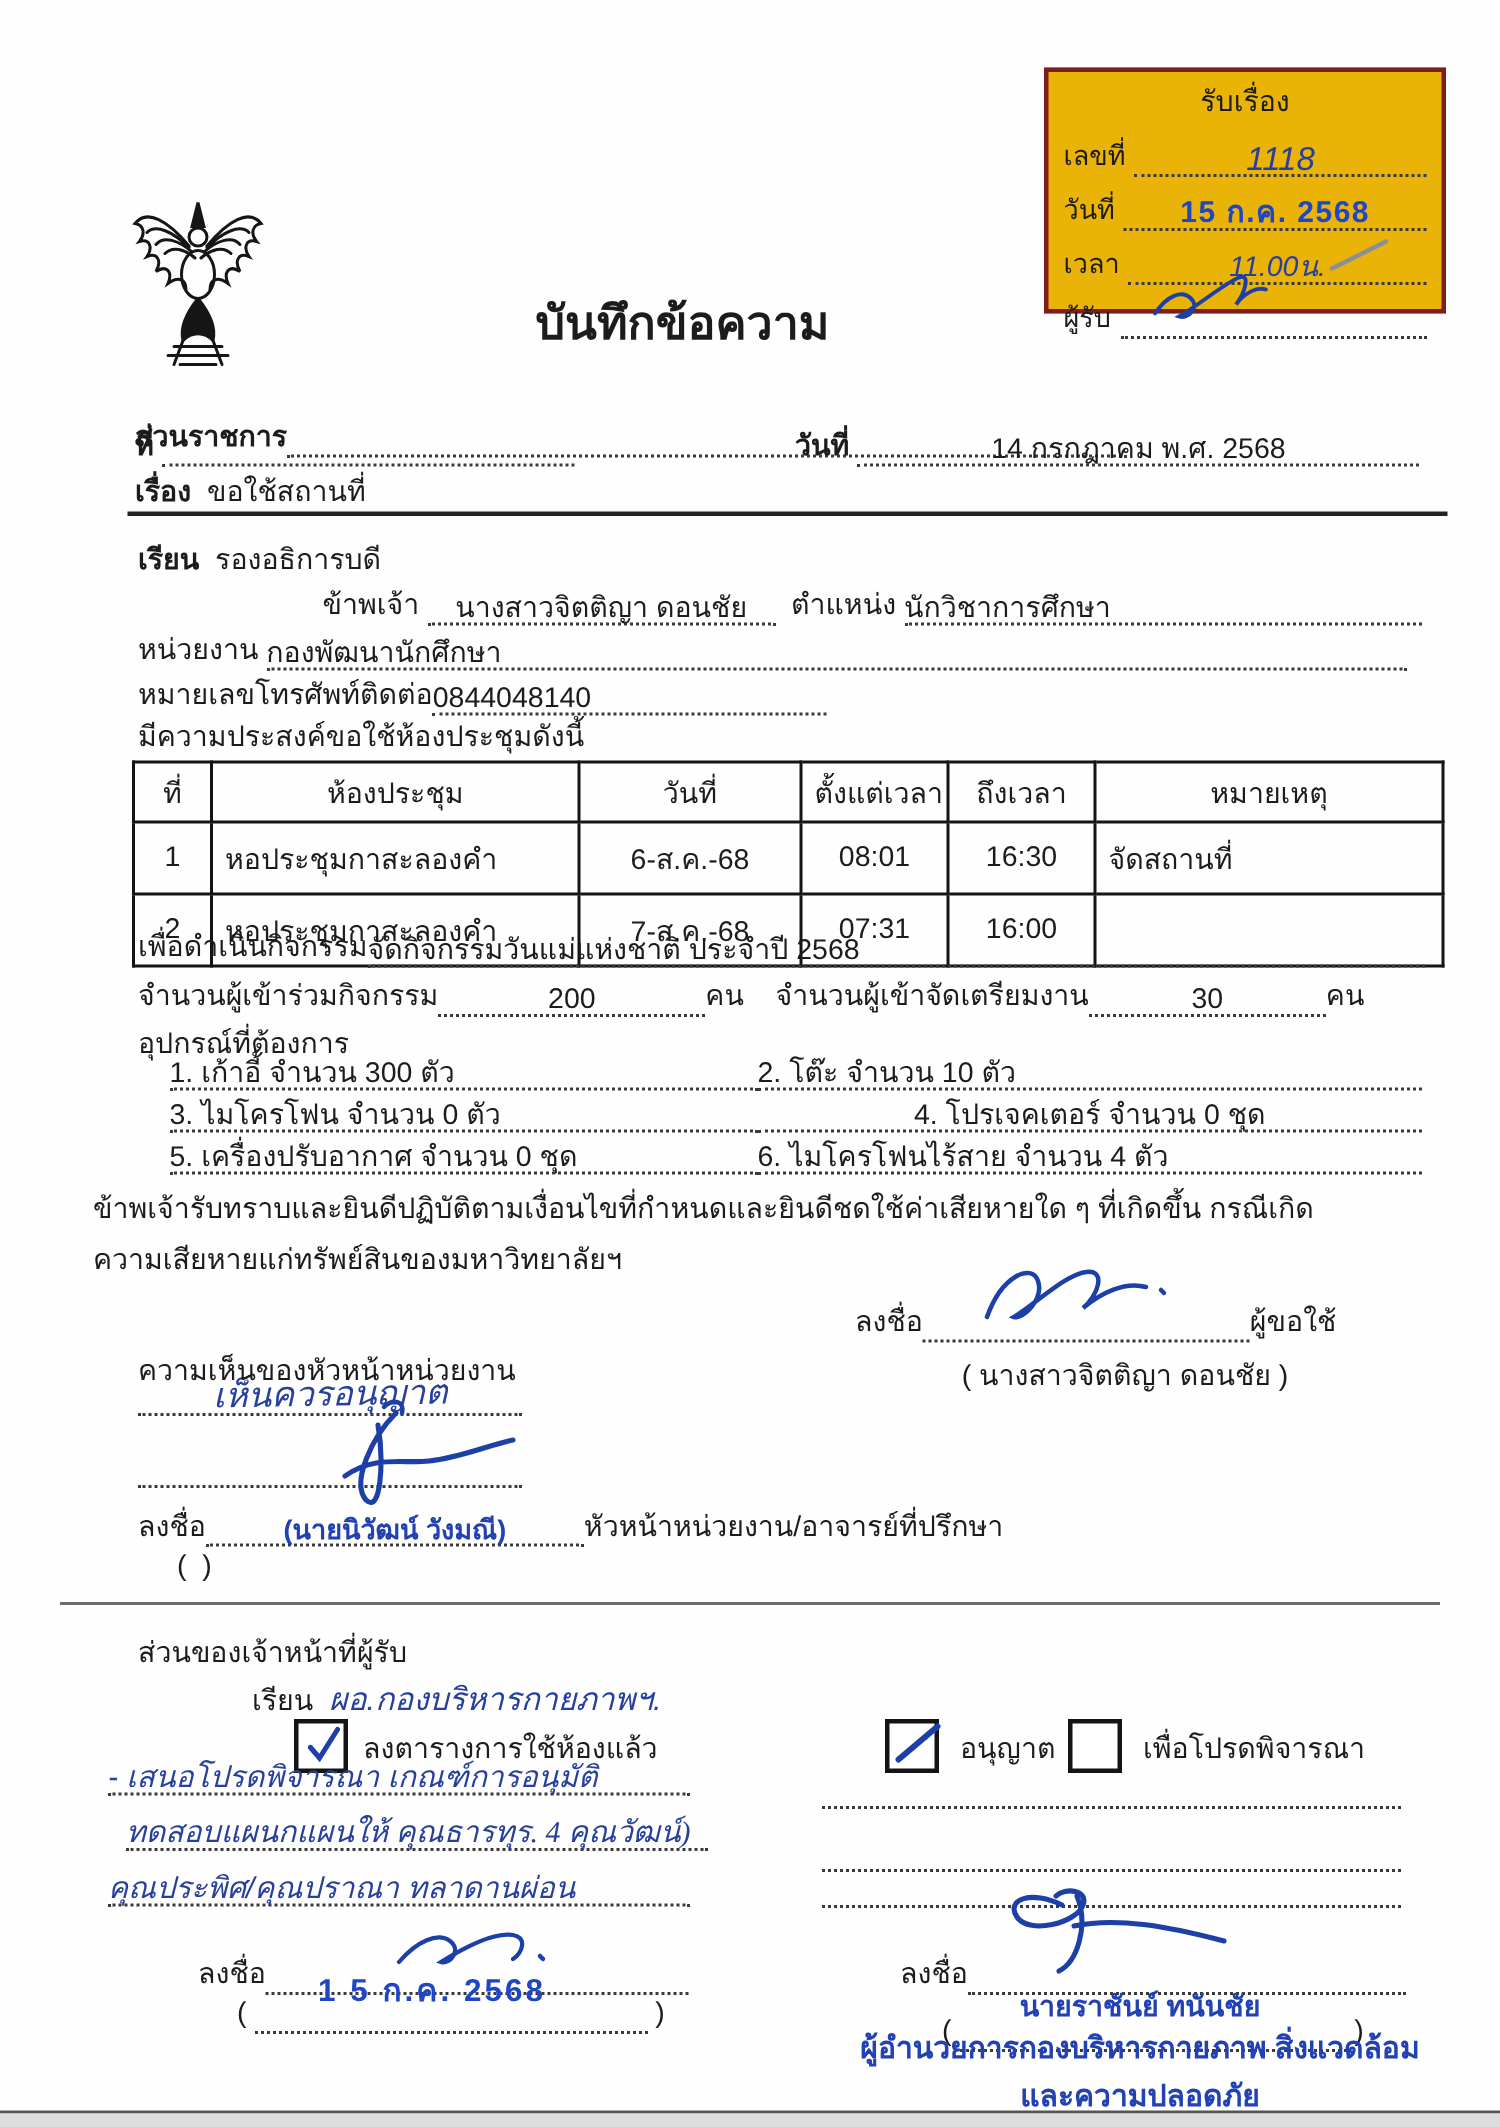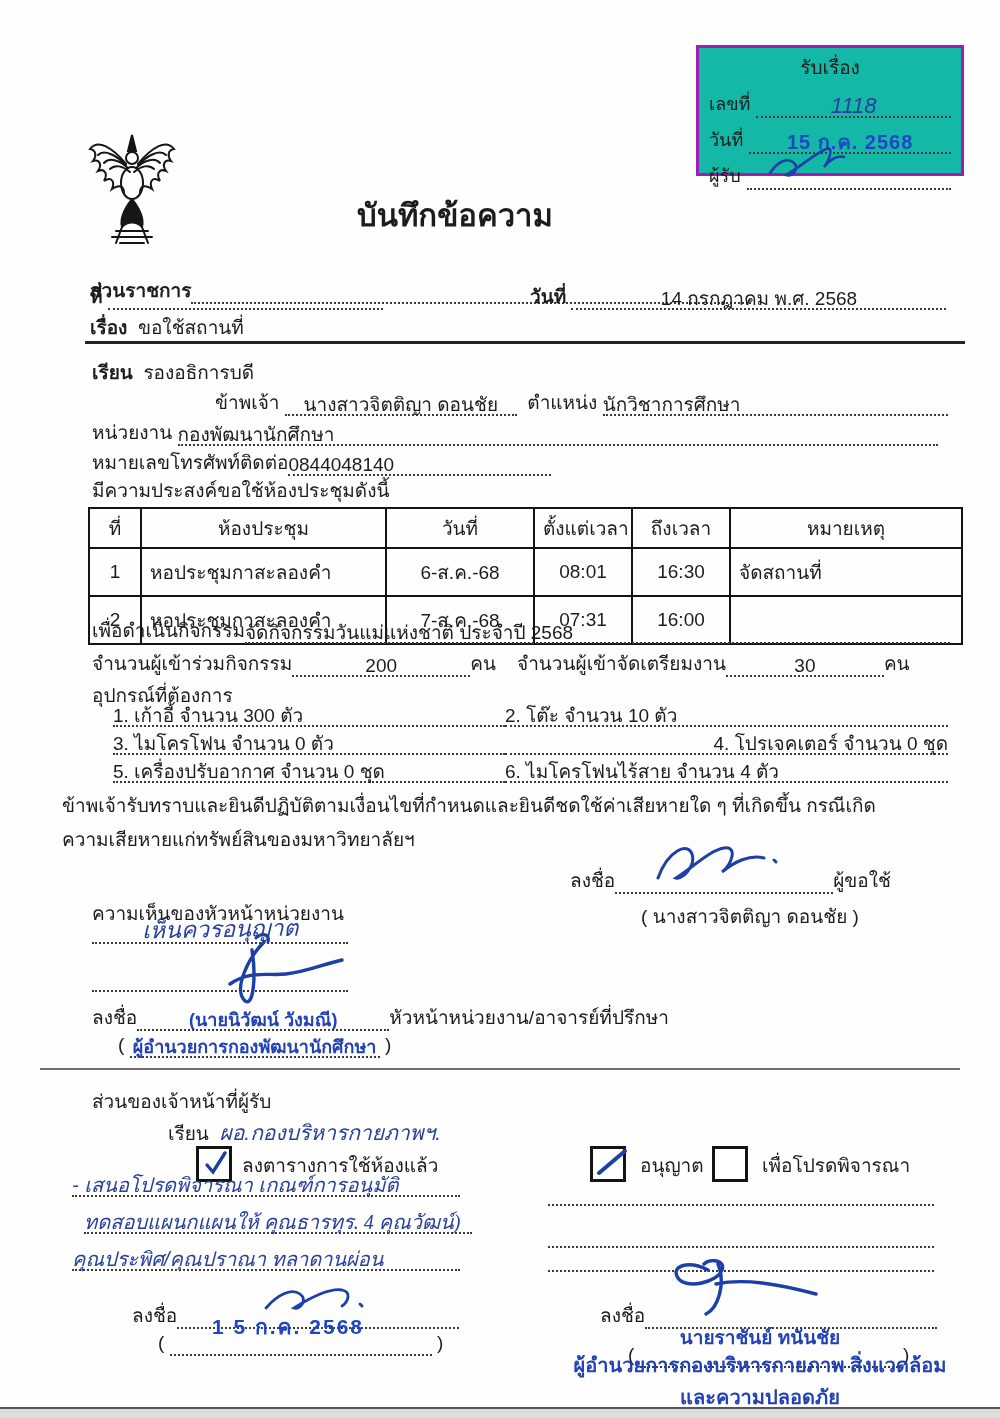--- a/index.html
+++ b/index.html
@@ -7,22 +7,22 @@
         font-family:"Liberation Sans",sans-serif;color:#1c1c1c;font-size:19px;overflow:hidden;}
   .abs{position:absolute;white-space:nowrap;}
   .b{font-weight:bold;}
   .dots{display:inline-flex;justify-content:center;align-items:flex-end;
         border-bottom:2px dotted #3a3a3a;line-height:1.15;vertical-align:baseline;}
   .dots>span{transform:translateY(2px);}
   .hand{color:#27409c;font-style:italic;}
   .stampblue{color:#1f46c4;font-weight:bold;}
   .bluestamp2{color:#2141b5;font-weight:bold;}
   
-  .stamp-box{position:absolute;left:696px;top:45px;width:268px;height:131px;
-             border:3px solid #a21caf;background:#14b8a6;padding:2px 10px 0 10px;box-sizing:border-box;}
+  .stamp-box{position:absolute;left:696px;top:45px;width:268px;height:164px;
+             border:3px solid #7f1d1d;background:#eab308;padding:2px 10px 0 10px;box-sizing:border-box;}
   .stamp-box .titlerow{text-align:center;font-size:19px;margin-top:2px;}
   .srow{display:flex;align-items:flex-end;margin-top:7px;font-size:18px;}
   .srow .lbl{margin-right:6px;}
   .srow .dots{flex:1;}
   
   table.book{border-collapse:collapse;table-layout:fixed;}
   table.book th,table.book td{border:2px solid #141414;font-weight:normal;font-size:19px;
        padding:0 8px;overflow:hidden;}
   table.book th{height:38px;text-align:center;}
   table.book td{height:46px;}
@@ -47,20 +47,29 @@
       <span class="lbl">เลขที่</span>
       <span class="dots">
           <span class="hand" style="font-size:22px;text-align:right;">1118</span>
         </span>
     </div>
     <div class="srow">
       <span class="lbl">วันที่</span>
       <span class="dots">
           <span class="stampblue" style="font-size:20px;letter-spacing:1px;">15 ก.ค. 2568</span>
         </span>
+    </div>
+    <div class="srow" style="position:relative;">
+      <span class="lbl">เวลา</span>
+      <span class="dots">
+          <span class="hand" style="font-size:19px;">11.00น.</span>
+        </span>
+      <svg class="sig" style="left:175px;top:-4px;" width="45" height="26">
+          <path class="gray-slash" d="M4 22 L40 4" stroke-width="3"></path>
+        </svg>
     </div>
     <div class="srow" style="position:relative;">
       <span class="lbl">ผู้รับ</span>
       <span class="dots">
           <span>&nbsp;</span>
         </span>
       <svg class="sig" style="left:55px;top:-18px;" width="90" height="40">
         <path d="M6 30 C14 18 24 14 30 20 C36 26 28 34 22 32 C36 24 52 10 62 6 C70 3 66 16 60 24 C66 16 74 12 80 14" stroke-width="2.6"></path>
       </svg>
     </div>
@@ -181,21 +190,21 @@
   <div class="abs" style="left:113px;top:703px;width:835px;display:grid;grid-template-columns:392px 443px;row-gap:4px;">
     <span class="dots" style="justify-content:flex-start;">
         <span>1. เก้าอี้ จำนวน 300  ตัว</span>
       </span>
     <span class="dots" style="justify-content:flex-start;">
         <span>2. โต๊ะ จำนวน 10  ตัว</span>
       </span>
     <span class="dots" style="justify-content:flex-start;">
         <span>3. ไมโครโฟน จำนวน 0  ตัว</span>
       </span>
-    <span class="dots" style="justify-content:flex-end;">
+    <span class="dots" style="justify-content:center;">
         <span>4. โปรเจคเตอร์ จำนวน 0  ชุด</span>
       </span>
     <span class="dots" style="justify-content:flex-start;">
         <span>5. เครื่องปรับอากาศ จำนวน 0  ชุด</span>
       </span>
     <span class="dots" style="justify-content:flex-start;">
         <span>6. ไมโครโฟนไร้สาย จำนวน 4  ตัว</span>
       </span>
   </div>
 
@@ -227,23 +236,21 @@
   <svg class="sig" style="left:190px;top:930px;z-index:3;" width="160" height="80">
     <path d="M74 12 C58 28 44 58 54 70 C64 80 66 44 62 20 M40 54 C60 40 78 46 96 44 C116 42 134 34 152 30" stroke-width="3.4"></path>
     <path d="M66 8 C72 2 80 4 78 12" stroke-width="3"></path>
   </svg>
   <div class="abs" style="left:92px;top:1002px;">
     <span>ลงชื่อ</span><span class="dots" style="width:252px;">
         <span class="bluestamp2" style="font-size:18px;">(นายนิวัฒน์ วังมณี)</span>
       </span><span>หัวหน้าหน่วยงาน/อาจารย์ที่ปรึกษา</span>
   </div>
   <div class="abs" style="left:118px;top:1034px;">
-    <span>(</span>&nbsp;<span class="dots" style="width:250px;">
-        <span class="bluestamp2" style="font-size:18px;">ผู้อำนวยการกองพัฒนานักศึกษา</span>
-      </span>&nbsp;<span>)</span>
+    <span>(</span>&nbsp;&nbsp;<span>)</span>
   </div>
 
   <div class="rule" style="left:40px;top:1068px;width:920px;height:2px;background:#6f6f6f;"></div>
 
   <div class="abs" style="left:92px;top:1086px;">ส่วนของเจ้าหน้าที่ผู้รับ</div>
   <div class="abs" style="left:168px;top:1116px;">
     <span>เรียน</span>&nbsp;&nbsp;<span class="hand" style="font-size:21px;">ผอ.กองบริหารกายภาพฯ.</span>
   </div>
 
   <div class="cbox" style="left:196px;top:1146px;">

